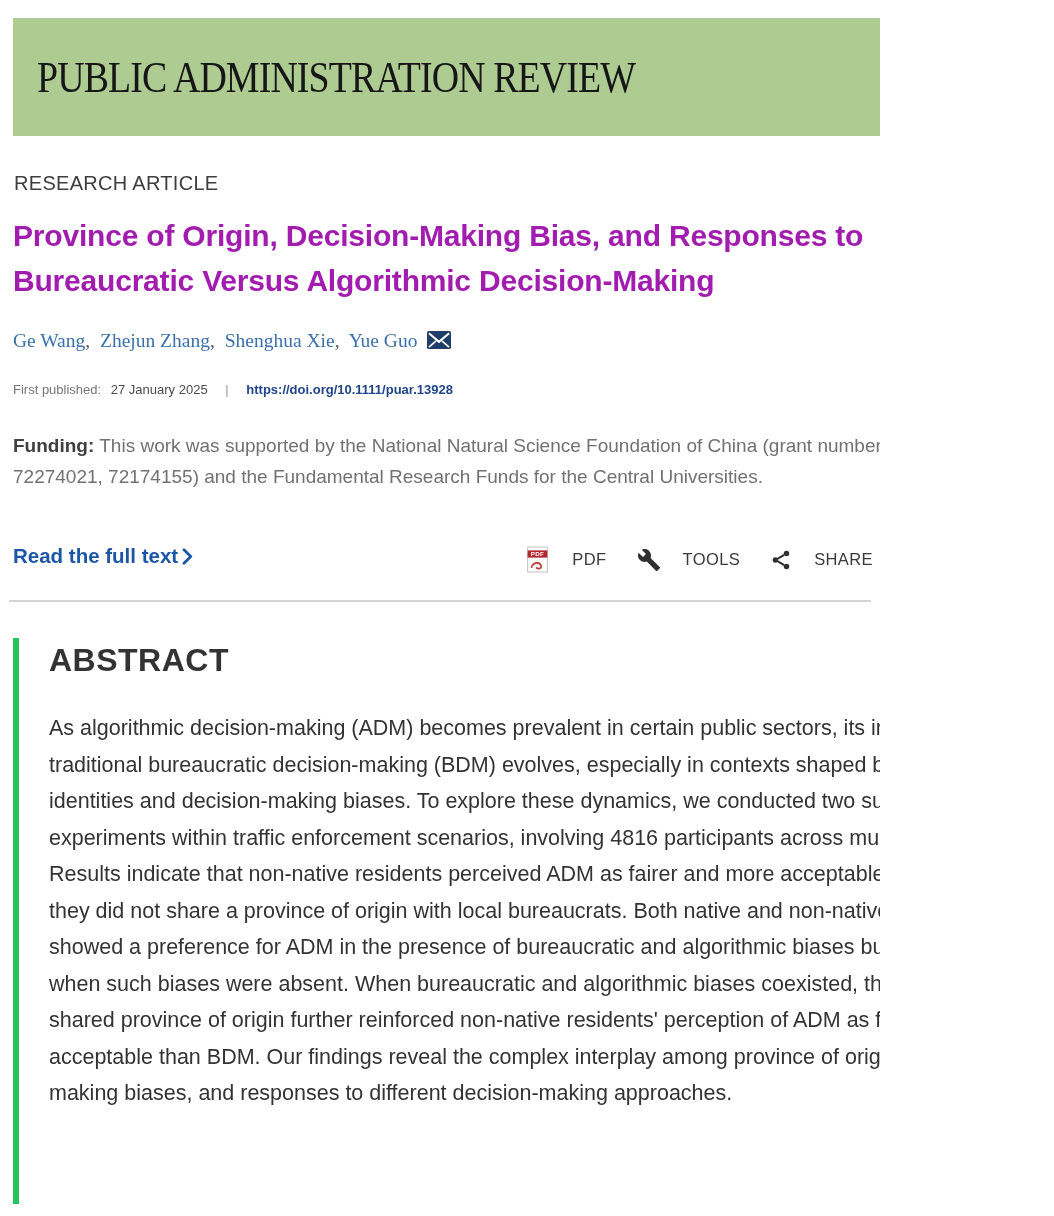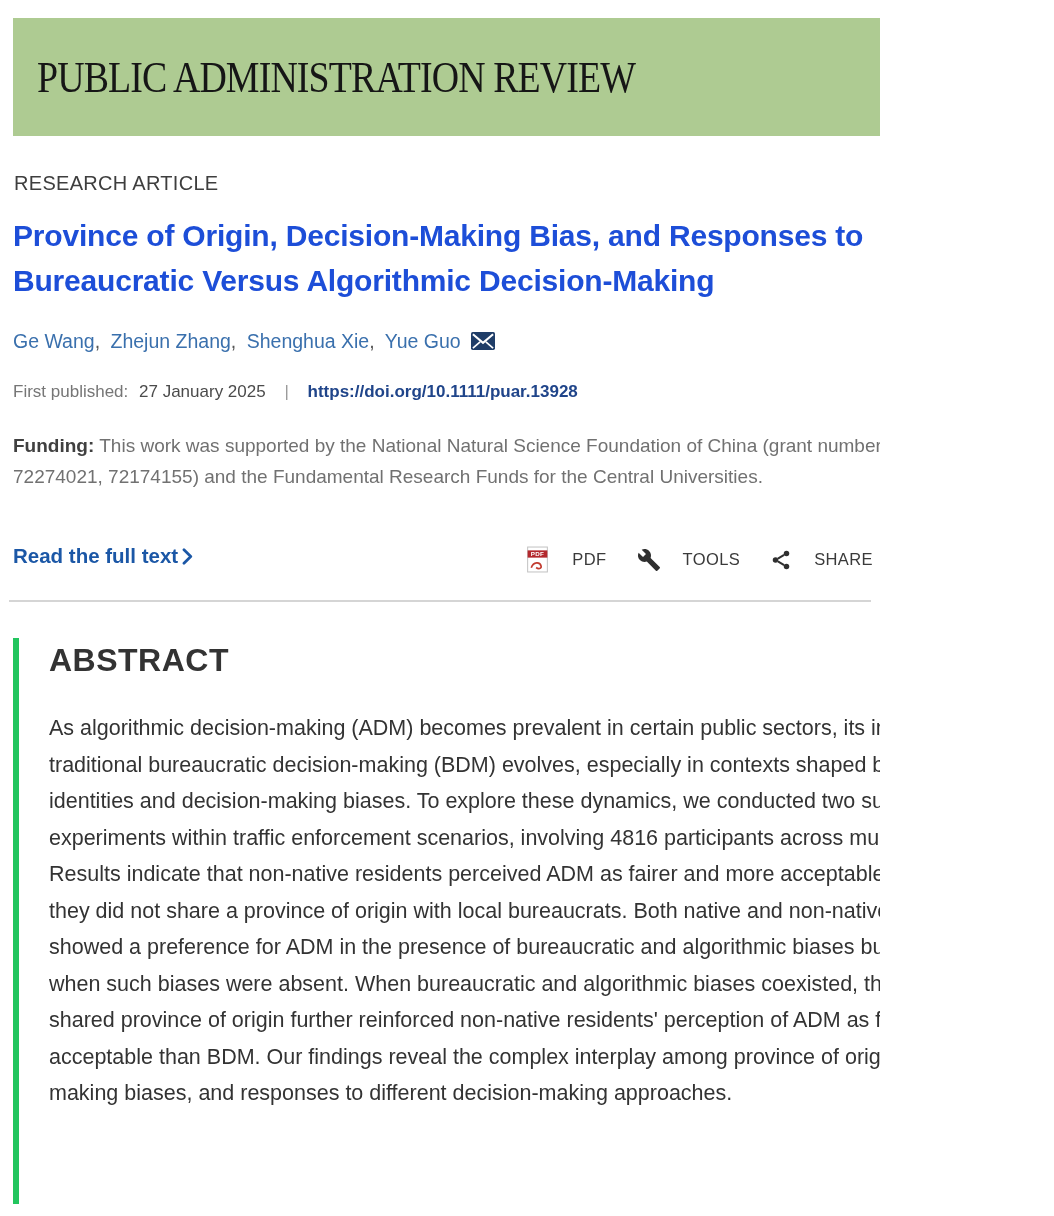--- a/index.html
+++ b/index.html
@@ -12,27 +12,27 @@
           padding:0 24px 0 24px;box-sizing:border-box;}
   .journal-name{font-family:"Liberation Serif",serif;font-size:44px;color:#161616;
                 white-space:nowrap;transform:scaleX(.86);transform-origin:left center;
                 letter-spacing:-1px;}
   .aspa-logo{flex:0 0 auto;margin-right:6px;}
 
   
   .section-label{position:absolute;left:14px;top:172px;font-size:20px;color:#3e3e3e;
                  letter-spacing:.3px;}
   .article-title{position:absolute;left:13px;top:213px;width:1012px;font-size:30px;
-                 line-height:45px;font-weight:700;color:#1d4ed8;letter-spacing:-.2px;}
-  .authors{position:absolute;left:13px;top:330px;font-size:19.5px;color:#565656;}
+                 line-height:45px;font-weight:700;color:#a21caf;letter-spacing:-.2px;}
+  .authors{position:absolute;left:13px;top:330px;font-size:19.5px;color:#565656;font-family:Liberation Serif, serif;}
   .author-link{color:#3a70ad;text-decoration:none;cursor:pointer;}
   .author-sep{margin-right:5px;color:#565656;}
   .envelope-wrap{margin-left:10px;vertical-align:-2px;display:inline-block;cursor:pointer;}
 
-  .pub-row{position:absolute;left:13px;top:382px;font-size:17px;}
+  .pub-row{position:absolute;left:13px;top:382px;font-size:13px;}
   .pub-label{color:#767676;margin-right:6px;}
   .pub-date{color:#4b4b4b;}
   .pub-sep{color:#9a9a9a;margin:0 14px;}
   .doi-link{color:#20458a;font-weight:700;text-decoration:none;cursor:pointer;}
 
   .funding{position:absolute;left:13px;top:431px;width:1024px;font-size:19px;
            line-height:30.5px;color:#717171;}
   .funding-label{font-weight:700;color:#404040;margin-right:5px;}
 
   

